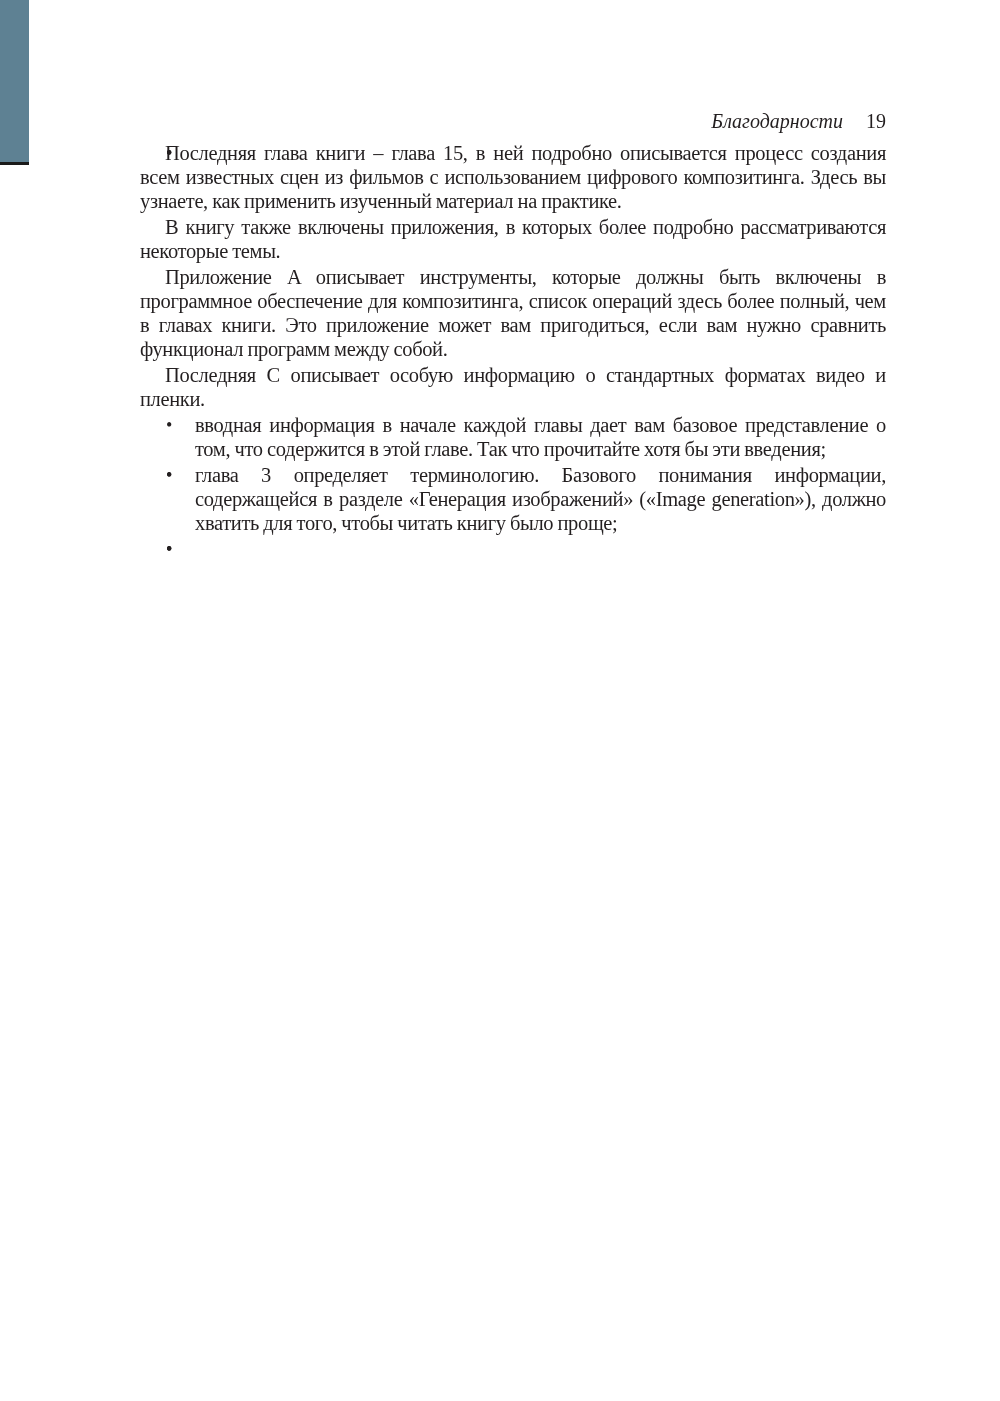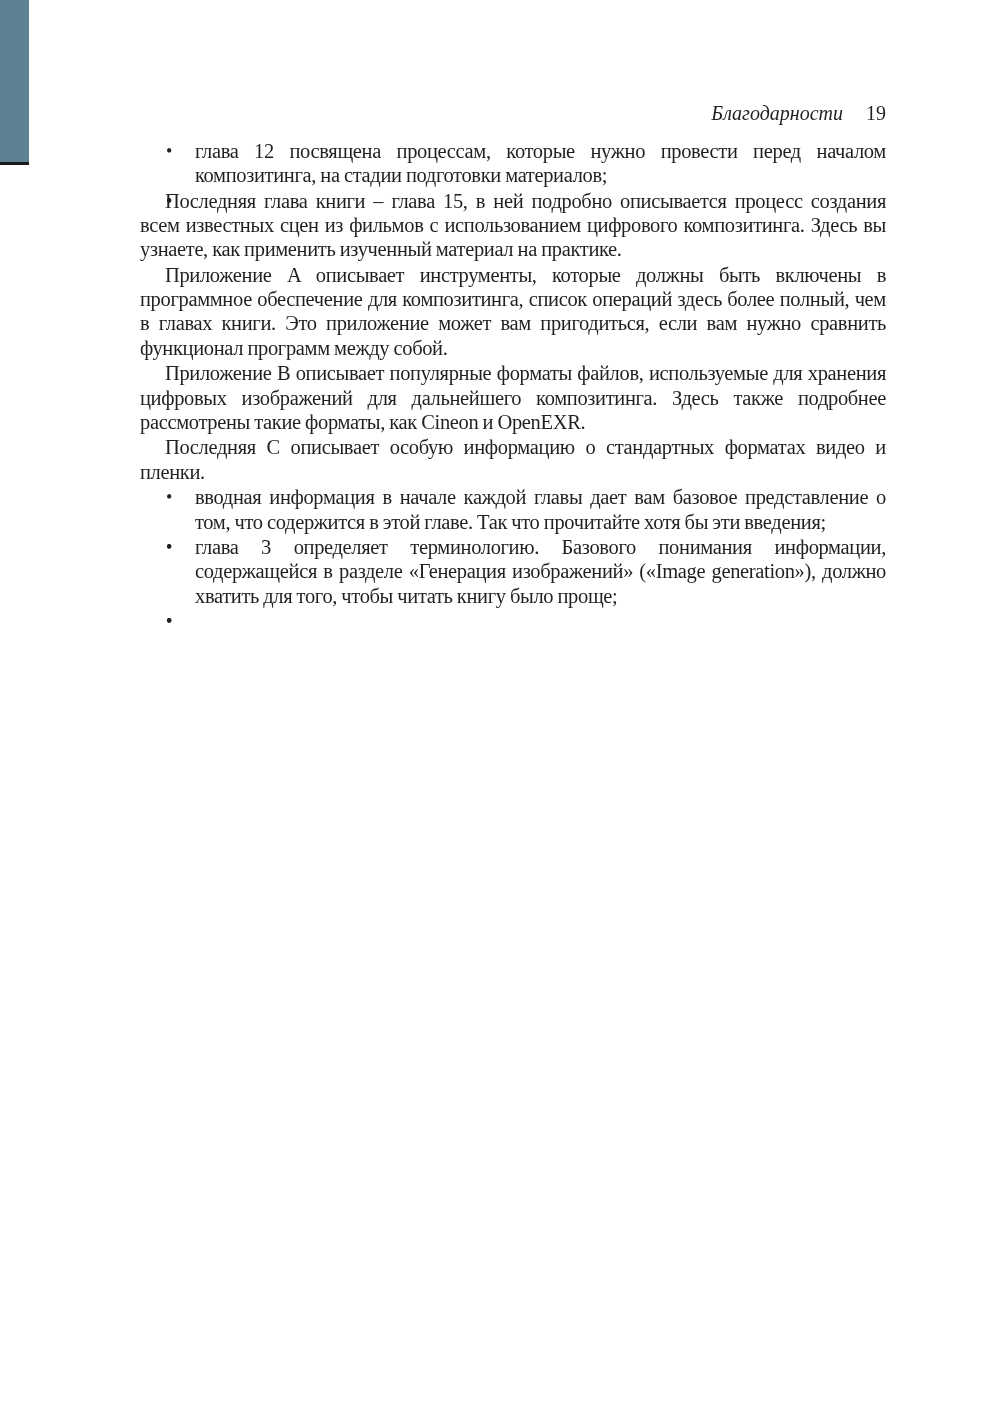--- a/index.html
+++ b/index.html
@@ -1,20 +1,20 @@
 <!DOCTYPE html>
 <html><head>
 <meta charset="utf-8">
 <style>
   html, body { margin:0; padding:0; background:#ffffff; }
   body { width:1000px; height:1401px; position:relative; overflow:hidden;
          font-family:"Liberation Serif", "DejaVu Serif", serif; color:#231f20; }
   .side-tab { position:absolute; left:0; top:0; width:29px; height:162px; background:#5e8193; }
   .side-tab-shadow { position:absolute; left:0; top:162px; width:29px; height:3px; background:#1a1a1a; }
-  .running-head { position:absolute; top:100px; right:114px; font-size:20px; line-height:26px; white-space:nowrap; }
+  .running-head { position:absolute; top:108px; right:114px; font-size:20px; line-height:26px; white-space:nowrap; }
   .running-head .title { font-style:italic; margin-right:18px; }
   .content { position:absolute; left:140px; top:139px; width:746px; font-size:20.5px; line-height:24.2px;
              text-align:justify; letter-spacing:-0.35px; word-spacing:-0.5px; }
   .content p { margin:0 0 1.5px 0; text-indent:25px; }
   .content ul { list-style:none; margin:0 0 1.5px 0; padding:0; }
   .content li { position:relative; padding-left:55px; margin-bottom:1.5px; }
   .content li .bullet { position:absolute; left:26px; top:0; font-size:18px; }
 </style>
 </head>
 <body>
@@ -22,28 +22,28 @@
 <div class="side-tab"></div>
 <div class="side-tab-shadow"></div>
 
 <div class="running-head">
   <span class="title">Благодарности</span>
   <span class="pnum">19</span>
 </div>
 
 <div class="content">
   <ul>
-    <li><span class="bullet">•</span><span>глава 12 посвящена процессам, которые нужно провести перед началом композитинга, на стадии подготовки материалов;</span></li>
+    <li><span class="bullet">•</span></li>
     <li><span class="bullet">•</span></li>
     <li><span class="bullet">•</span></li>
   </ul>
 
   <p>Последняя глава книги – глава 15, в ней подробно описывается процесс создания всем известных сцен из фильмов с использованием цифрового композитинга. Здесь вы узнаете, как применить изученный материал на практике.</p>
+  <p>В книгу также включены приложения, в которых более подробно рассматриваются некоторые темы.</p>
   <p>Приложение A описывает инструменты, которые должны быть включены в программное обеспечение для композитинга, список операций здесь более полный, чем в главах книги. Это приложение может вам пригодиться, если вам нужно сравнить функционал программ между собой.</p>
-  <p>Приложение B описывает популярные форматы файлов, используемые для хранения цифровых изображений для дальнейшего композитинга. Здесь также подробнее рассмотрены такие форматы, как Cineon и OpenEXR.</p>
   <p>Последняя C описывает особую информацию о стандартных форматах видео и пленки.</p>
 
   <ul>
     <li><span class="bullet">•</span><span>вводная информация в начале каждой главы дает вам базовое представление о том, что содержится в этой главе. Так что прочитайте хотя бы эти введения;</span></li>
     <li><span class="bullet">•</span></li>
     <li><span class="bullet">•</span><span>глава 3 определяет терминологию. Базового понимания информации, содержащейся в разделе «Генерация изображений» («Image generation»), должно хватить для того, чтобы читать книгу было проще;</span></li>
     <li><span class="bullet">•</span></li>
     <li><span class="bullet">•</span></li>
     <li><span class="bullet">•</span></li>
   </ul>

